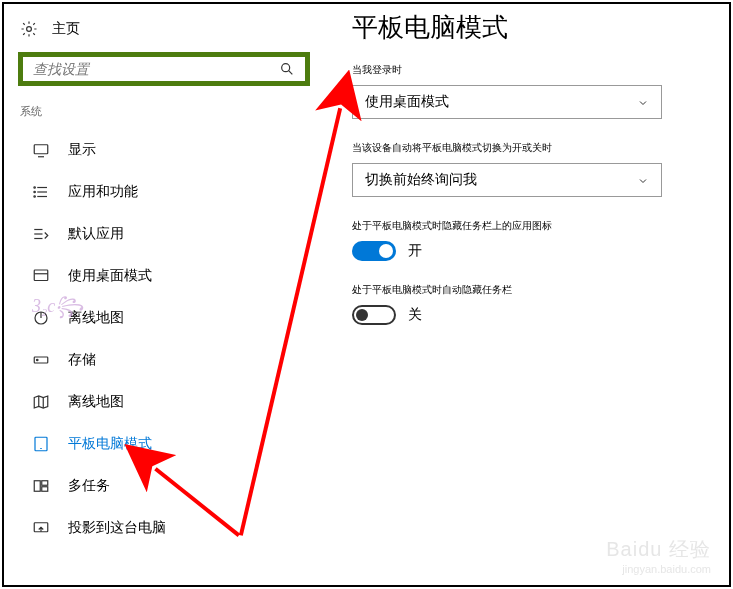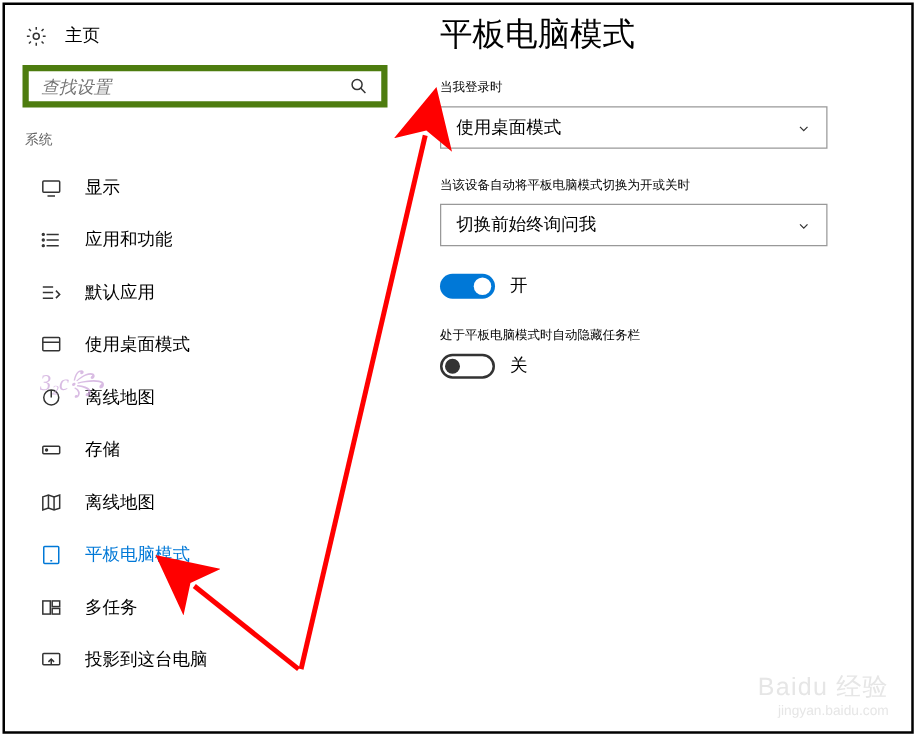--- a/index.html
+++ b/index.html
@@ -323,20 +323,21 @@
     <div class="field-label">当该设备自动将平板电脑模式切换为开或关时</div>
     <div class="dropdown">
       <span>切换前始终询问我</span>
       <span class="chevron">
         <svg viewBox="0 0 24 24" width="12" height="12" fill="none" stroke="#333" stroke-width="2">
             <polyline points="6 9 12 15 18 9"></polyline>
           </svg>
       </span>
     </div>
 
+    <div class="field-label">处于平板电脑模式时隐藏任务栏上的应用图标</div>
     <div class="toggle-row">
       <div class="toggle on"></div>
       <span class="toggle-label">开</span>
     </div>
 
     <div class="field-label">处于平板电脑模式时自动隐藏任务栏</div>
     <div class="toggle-row">
       <div class="toggle off"></div>
       <span class="toggle-label">关</span>
     </div>

